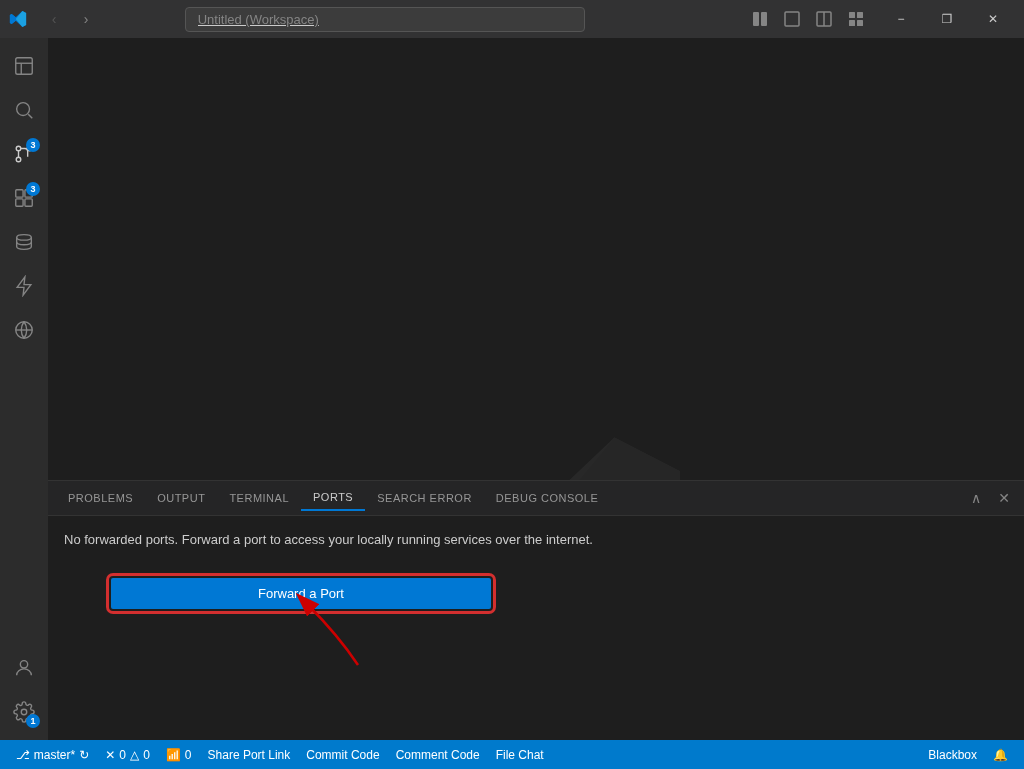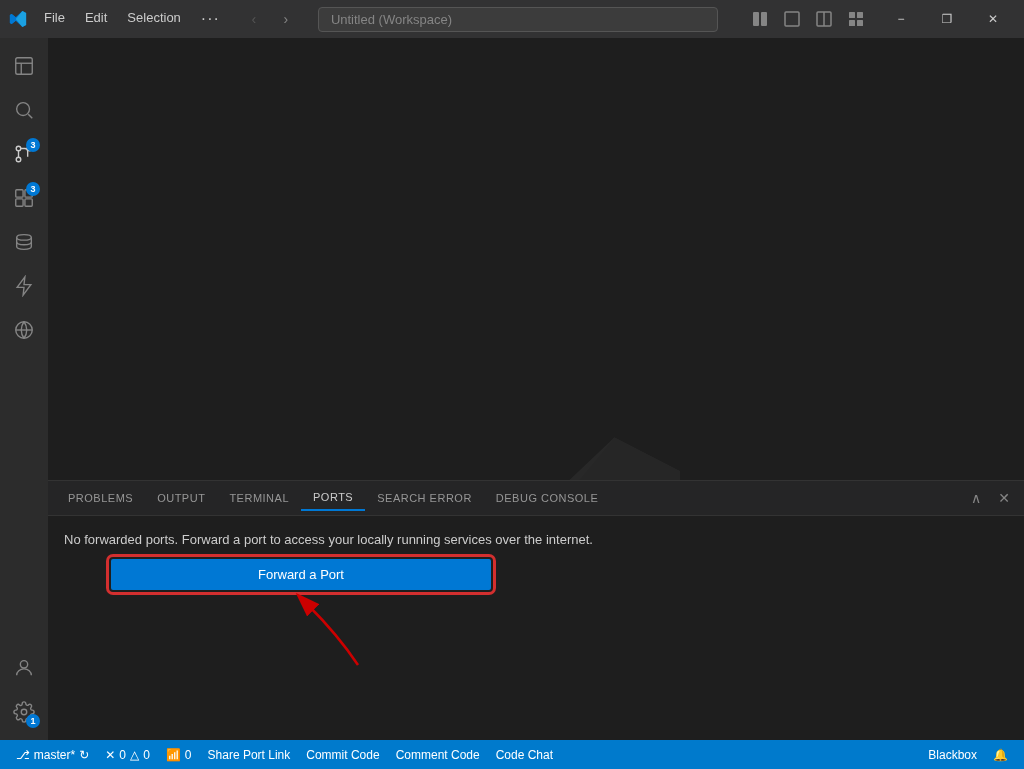--- a/index.html
+++ b/index.html
@@ -70,20 +70,21 @@
     }
     .titlebar-search input {
       width: 100%;
       background: #3c3c3c;
       border: 1px solid #555;
       border-radius: 4px;
       color: #cccccc;
       padding: 4px 12px;
       font-size: 13px;
       outline: none;
+      text-decoration: underline;
     }
     .titlebar-search input::placeholder {
       color: #858585;
     }
     .titlebar-right {
       display: flex;
       gap: 4px;
       align-items: center;
       margin-left: auto;
     }
@@ -250,21 +251,21 @@
       cursor: pointer;
       font-size: 14px;
     }
 
     .panel-content {
       padding: 16px;
       font-size: 13px;
       color: #cccccc;
     }
     .panel-message {
-      margin-bottom: 12px;
+      margin-bottom: 31px;
     }
 
     .forward-port-btn {
       background: #0078d4;
       color: white;
       border: none;
       padding: 8px 0;
       width: 380px;
       font-size: 13px;
       cursor: pointer;
@@ -308,26 +309,20 @@
 </head>
 <body>
 
 <div class="titlebar">
   <div class="titlebar-logo">
     <svg width="18" height="18" viewBox="0 0 100 100" fill="none">
       <path d="M74.5 5.5L37.5 40.5L15 22L5 28V72L15 78L37.5 59.5L74.5 94.5L95 84V16L74.5 5.5Z" fill="#0078d4"></path>
       <path d="M74.5 5.5L37.5 50L74.5 94.5L95 84V16L74.5 5.5Z" fill="#1ba1e2"></path>
       <path d="M15 78L37.5 59.5L37.5 40.5L15 22L5 28V72L15 78Z" fill="#0078d4"></path>
     </svg>
-  </div>
-  <div class="titlebar-menu">
-    <div class="titlebar-menu-item">File</div>
-    <div class="titlebar-menu-item">Edit</div>
-    <div class="titlebar-menu-item">Selection</div>
-    <div class="titlebar-more">···</div>
   </div>
   <div class="titlebar-nav">
     <div class="titlebar-nav-btn" style="color:#555">‹</div>
     <div class="titlebar-nav-btn" style="color:#858585">›</div>
   </div>
   <div class="titlebar-search">
     <input type="text" placeholder="Untitled (Workspace)" style="">
   </div>
   <div class="titlebar-right">
     <div class="titlebar-right-btn">
@@ -487,21 +482,21 @@
       <span>△</span>
       <span>0</span>
     </div>
     <div class="statusbar-item">
       <span>📶</span>
       <span>0</span>
     </div>
     <div class="statusbar-item">Share Port Link</div>
     <div class="statusbar-item">Commit Code</div>
     <div class="statusbar-item">Comment Code</div>
-    <div class="statusbar-item">Code Chat</div>
+    <div class="statusbar-item">File Chat</div>
   </div>
   <div class="statusbar-right">
     <div class="statusbar-item">Blackbox</div>
     <div class="statusbar-item">
       <span>🔔</span>
     </div>
   </div>
 </div>
 
 </body></html>

